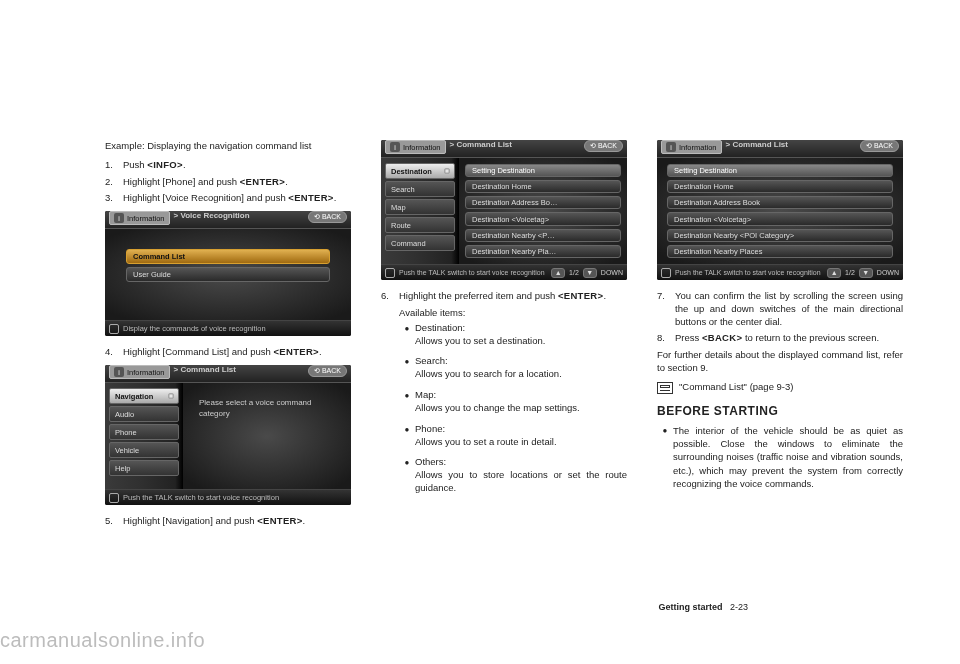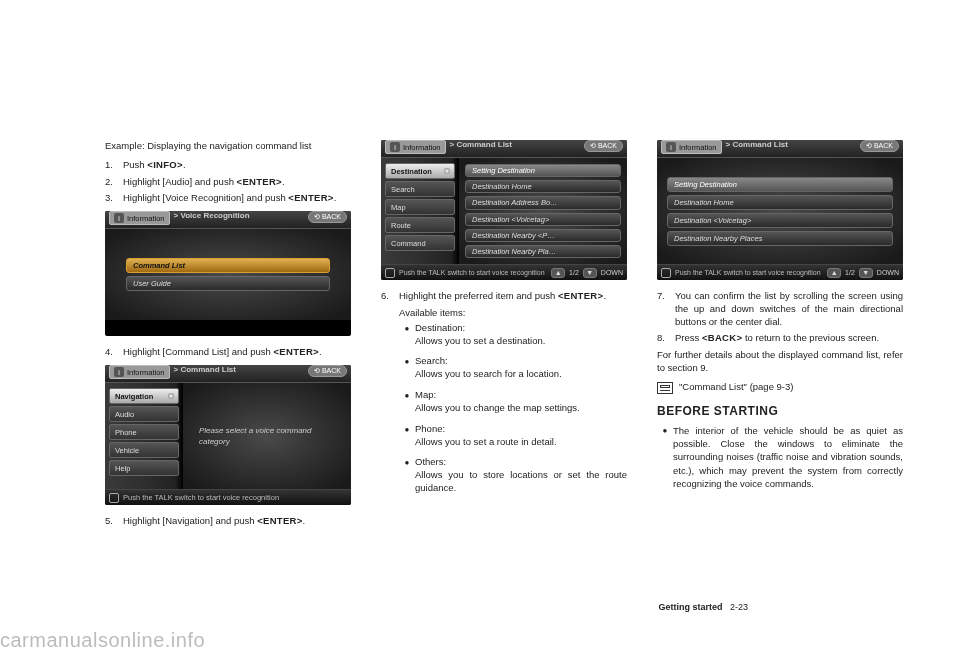--- a/index.html
+++ b/index.html
@@ -120,23 +120,22 @@
     background:linear-gradient(#eee,#aaa);
     color:#111; font-weight:bold;
   }
   .tab-item.sel::after{
     content:"";position:absolute;right:4px;top:4px;width:6px;height:6px;
     border-radius:50%;background:radial-gradient(#fff,#666);
   }
   .right-area{
     flex:1;
     background:radial-gradient(ellipse at center,#4a4a4a,#1a1a1a 90%);
-    display:flex;flex-direction:column;justify-content:center;align-items:stretch;
+    display:flex;flex-direction:column;justify-content:flex-start;align-items:stretch;
     padding:6px 8px;
-    font-style:italic;
   }
   .pill {
     height:15px;margin:1.5px 0;border-radius:3px;
     background:linear-gradient(#555,#2a2a2a);
     border:1px solid #666;
     display:flex;align-items:center;padding:0 6px;
     font-size:7.5px;color:#ddd;
   }
   .pill.hl{
     background:linear-gradient(#e0b050,#a06a10);
@@ -186,41 +185,45 @@
 
     <div class="col">
       <p class="example">Example: Displaying the navigation command list</p>
 
       <div class="step">
         <div class="step-num">1.</div>
         <div class="step-body"><span>Push </span><span class="bold">&lt;INFO&gt;</span><span>.</span></div>
       </div>
       <div class="step">
         <div class="step-num">2.</div>
-        <div class="step-body"><span>Highlight [Audio] and push </span><span class="bold">&lt;ENTER&gt;</span><span>.</span></div>
+        <div class="step-body"><span>Highlight [Phone] and push </span><span class="bold">&lt;ENTER&gt;</span><span>.</span></div>
       </div>
       <div class="step">
         <div class="step-num">3.</div>
         <div class="step-body justified"><span>Highlight [Voice Recognition] and push </span><span class="bold">&lt;ENTER&gt;</span><span>.</span></div>
       </div>
 
       <div class="shot small">
         <div class="shot-header">
           <span class="info-chip">
               <span class="i-badge">i</span>
               <span>Information</span>
             </span>
           <span class="bc">&gt; Voice Recognition</span>
           <span class="back-pill"><span style="margin-right:2px;">⟲</span><span>BACK</span></span>
         </div>
         <div class="shot-body">
           <div class="right-area" style="padding:18px 21px;">
             <div class="pill hl">Command List</div>
             <div class="pill">User Guide</div>
           </div>
+        </div>
+        <div class="shot-footer">
+          <span class="speaker"></span>
+          <span>Display the commands of voice recognition</span>
         </div>
       </div>
 
       <div class="step">
         <div class="step-num">4.</div>
         <div class="step-body justified"><span>Highlight [Command List] and push </span><span class="bold">&lt;ENTER&gt;</span><span>.</span></div>
       </div>
 
       <div class="shot">
         <div class="shot-header">
@@ -349,21 +352,23 @@
               <span class="i-badge">i</span>
               <span>Information</span>
             </span>
           <span class="bc">&gt; Command List</span>
           <span class="back-pill"><span style="margin-right:2px;">⟲</span><span>BACK</span></span>
         </div>
         <div class="shot-body">
           <div class="right-area" style="padding:4px 10px;">
             <div class="pill hi">Setting Destination</div>
             <div class="pill">Destination Home</div>
+            <div class="pill">Destination Address Book</div>
             <div class="pill">Destination &lt;Voicetag&gt;</div>
+            <div class="pill">Destination Nearby &lt;POI Category&gt;</div>
             <div class="pill">Destination Nearby Places</div>
           </div>
         </div>
         <div class="shot-footer">
           <span class="speaker"></span>
           <span style="font-size:7px;">Push the TALK switch to start voice recognition</span>
           <span class="footer-right">
             <span class="arrow">▲</span>
             <span>1/2</span>
             <span class="arrow">▼</span>

